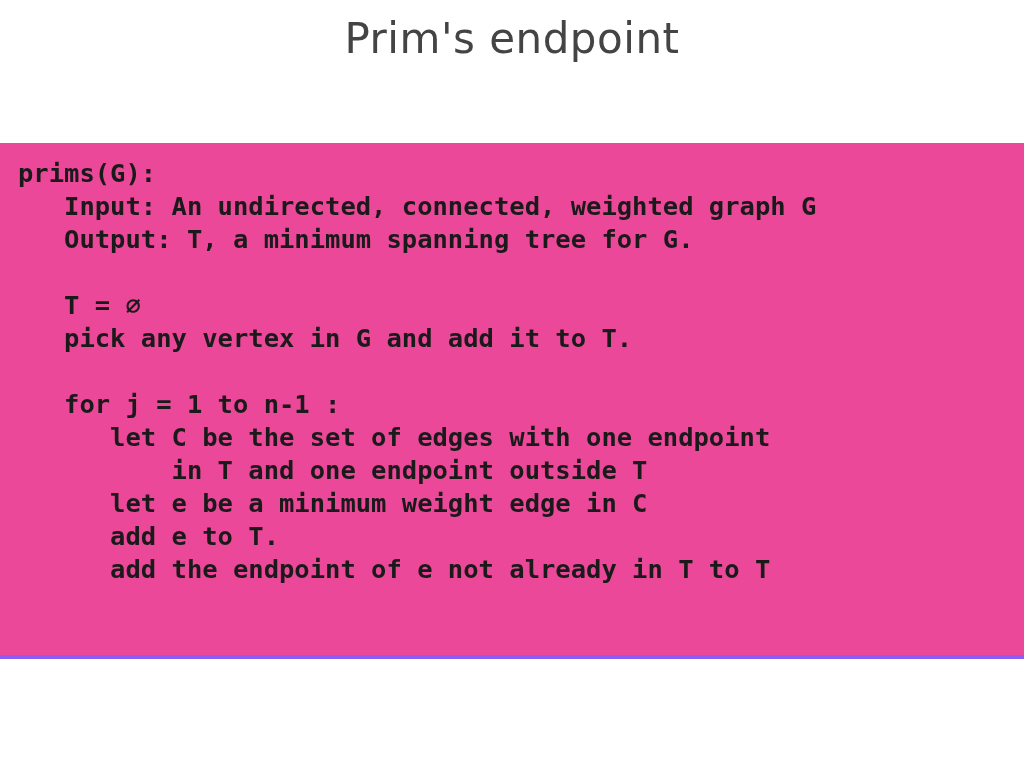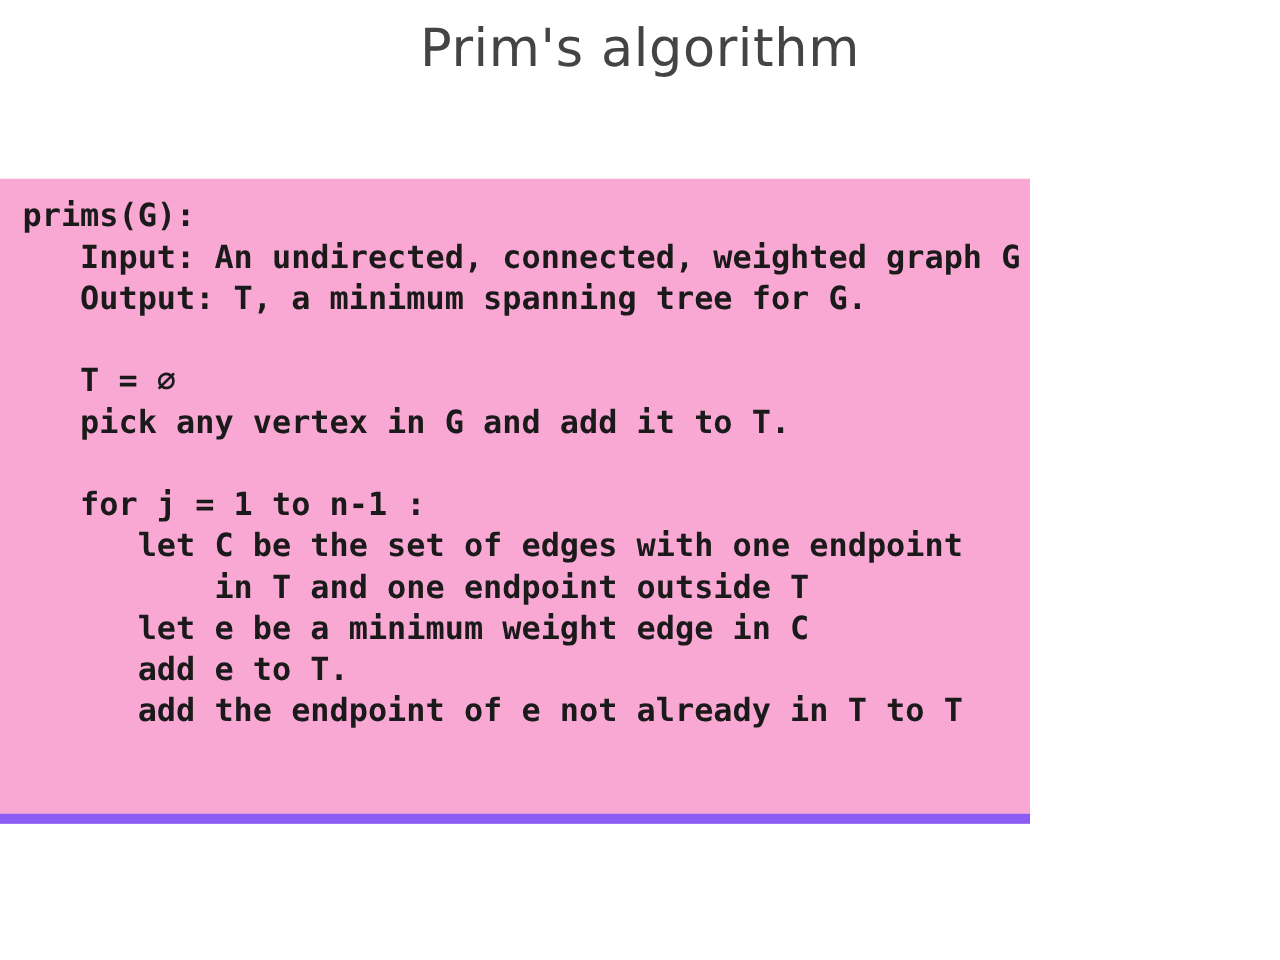--- a/index.html
+++ b/index.html
@@ -36,24 +36,24 @@
     font-weight: 400;
     color: #444444;
     letter-spacing: 0.5px;
     white-space: pre;
   }
 
   #code-panel {
     position: absolute;
     left: 0px;
     top: 143px;
-    width: 824px;
+    width: 1024px;
     height: 516px;
-    background: #f9a8d4;
-    border-bottom: 8px solid #8b5cf6;
+    background: #ec4899;
+    border-bottom: 4px solid #8b5cf6;
     box-sizing: border-box;
   }
 
   #code-block {
     position: absolute;
     left: 18px;
     top: 14px;
     margin: 0;
     padding: 0;
     font-family: "DejaVu Sans Mono", "Liberation Mono", monospace;
@@ -72,19 +72,19 @@
   }
   .code-line.blank {
     height: 33px;
   }
 </style>
 </head>
 <body>
 
 <div id="slide">
 
-  <div id="slide-title">Prim's algorithm</div>
+  <div id="slide-title">Prim's endpoint</div>
 
   <div id="code-panel">
     <pre id="code-block"><span class="code-line">prims(G):</span><span class="code-line">   Input: An undirected, connected, weighted graph G</span><span class="code-line">   Output: T, a minimum spanning tree for G.</span><span class="code-line blank"></span><span class="code-line">   T = ∅</span><span class="code-line">   pick any vertex in G and add it to T.</span><span class="code-line blank"></span><span class="code-line">   for j = 1 to n-1 :</span><span class="code-line">      let C be the set of edges with one endpoint</span><span class="code-line">          in T and one endpoint outside T</span><span class="code-line">      let e be a minimum weight edge in C</span><span class="code-line">      add e to T.</span><span class="code-line">      add the endpoint of e not already in T to T</span></pre>
   </div>
 
 </div>
 
 </body></html>

